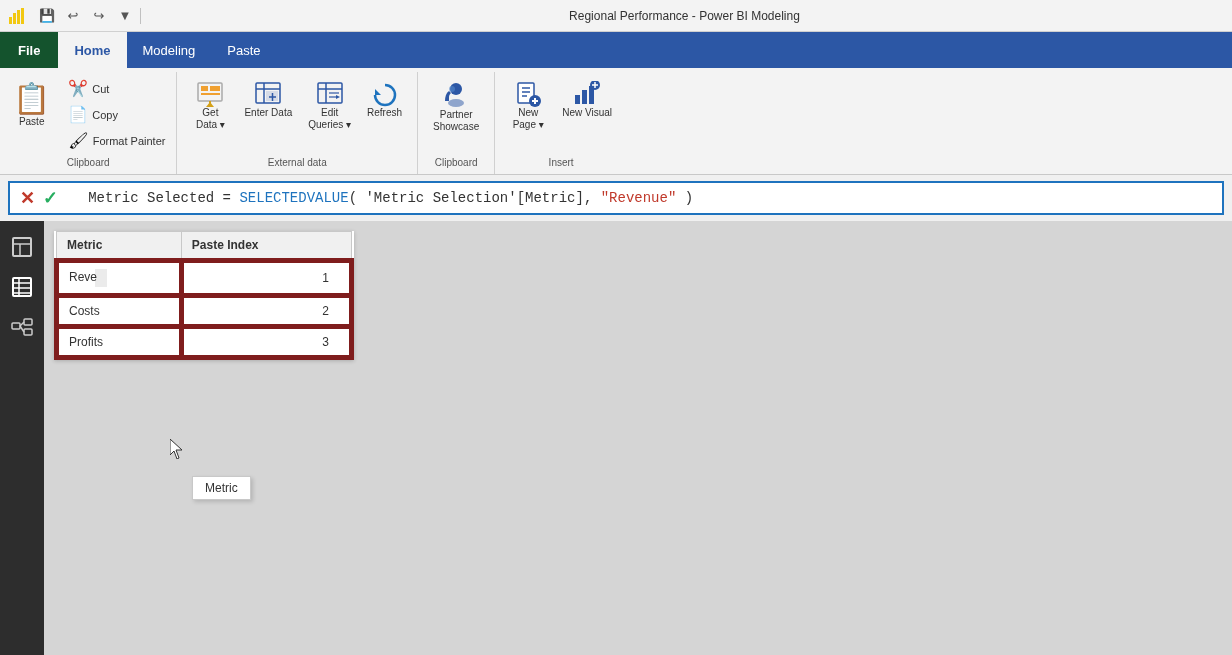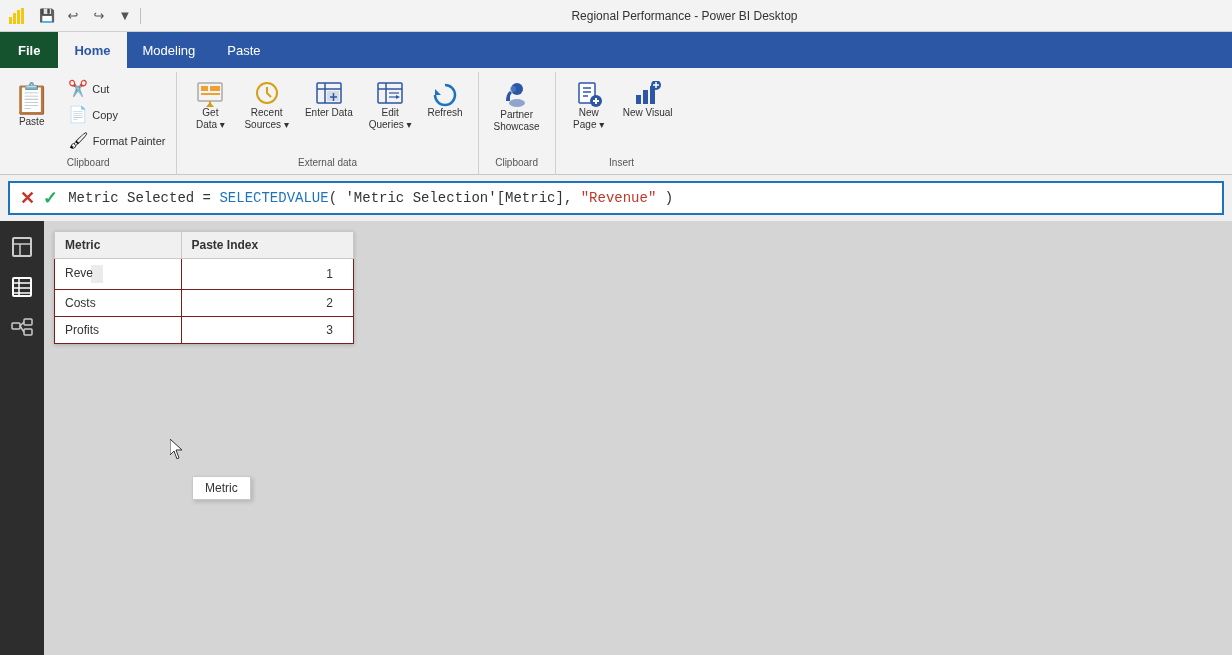--- a/index.html
+++ b/index.html
@@ -158,20 +158,21 @@
     }
     .formula-ctrl-btn {
       background: none; border: none; cursor: pointer;
       font-size: 16px; color: #555; font-weight: bold;
     }
     .formula-text {
       font-family: 'Courier New', monospace;
       font-size: 14px;
       color: #333;
       flex: 1;
+      margin-left: 20px;
     }
     .formula-keyword { color: #1e73be; }
     .formula-string { color: #c0392b; }
 
     
     .main-area {
       display: flex;
       height: calc(655px - 32px - 36px - 105px);
     }
 
@@ -212,21 +213,21 @@
     .data-table th {
       background: #f0f0f0;
       border: 1px solid #c8c8c8;
       padding: 6px 40px 6px 10px;
       font-size: 12px;
       font-weight: 600;
       text-align: left;
       color: #333;
     }
     .data-table td {
-      border: 1px solid #7f1d1d;
+      border: 5px solid #7f1d1d;
       padding: 6px 10px;
       font-size: 12px;
       color: #333;
     }
     .data-table td.num { text-align: right; padding-right: 20px; }
 
     
     .tooltip-popup {
       position: absolute;
       background: white;
@@ -260,21 +261,21 @@
       <rect x="13" y="1" width="3" height="16" fill="#f2c811"></rect>
     </svg>
   </div>
   <div class="title-bar-actions">
     <button class="title-action-btn">💾</button>
     <button class="title-action-btn">↩</button>
     <button class="title-action-btn">↪</button>
     <button class="title-action-btn">▼</button>
   </div>
   <div class="title-divider"></div>
-  <span class="title-text">Regional Performance - Power BI Desktop</span>
+  <span class="title-text">Regional Performance - Power BI Modeling</span>
 </div>
 
 <div class="menu-bar">
   <div class="menu-file">File</div>
   <button class="menu-tab active">Home</button>
   <button class="menu-tab">Modeling</button>
   <button class="menu-tab">Paste</button>
 </div>
 
 <div class="ribbon">
@@ -313,27 +314,20 @@
           <rect x="2" y="2" width="24" height="18" rx="1" fill="none" stroke="#aaa" stroke-width="1.5"></rect>
           <rect x="5" y="5" width="7" height="5" fill="#f0a030"></rect>
           <rect x="14" y="5" width="10" height="5" fill="#f0a030"></rect>
           <rect x="5" y="12" width="19" height="2" fill="#f0a030"></rect>
           <polygon points="14,21 10,26 18,26" fill="#d4a017"></polygon>
           <line x1="14" y1="20" x2="14" y2="26" stroke="#d4a017" stroke-width="2"></line>
         </svg>
         <span class="btn-label">Get<br>Data ▾</span>
       </div>
 
-      <div class="ribbon-btn" style="min-width:56px;">
-        <svg width="28" height="26" viewBox="0 0 28 26">
-          <circle cx="14" cy="12" r="10" fill="none" stroke="#d4a017" stroke-width="2"></circle>
-          <polyline points="14,6 14,12 18,16" fill="none" stroke="#d4a017" stroke-width="2"></polyline>
-        </svg>
-        <span class="btn-label">Recent<br>Sources ▾</span>
-      </div>
 
       <div class="ribbon-btn" style="min-width:52px;">
         <svg width="28" height="26" viewBox="0 0 28 26">
           <rect x="2" y="2" width="24" height="20" rx="1" fill="none" stroke="#2c57a5" stroke-width="1.5"></rect>
           <line x1="2" y1="8" x2="26" y2="8" stroke="#2c57a5" stroke-width="1.5"></line>
           <line x1="10" y1="2" x2="10" y2="22" stroke="#2c57a5" stroke-width="1.5"></line>
           <rect x="12" y="10" width="12" height="10" fill="#2c57a5" opacity="0.15"></rect>
           <line x1="15" y1="16" x2="22" y2="16" stroke="#2c57a5" stroke-width="1.5"></line>
           <line x1="18.5" y1="12" x2="18.5" y2="20" stroke="#2c57a5" stroke-width="1.5"></line>
         </svg>

